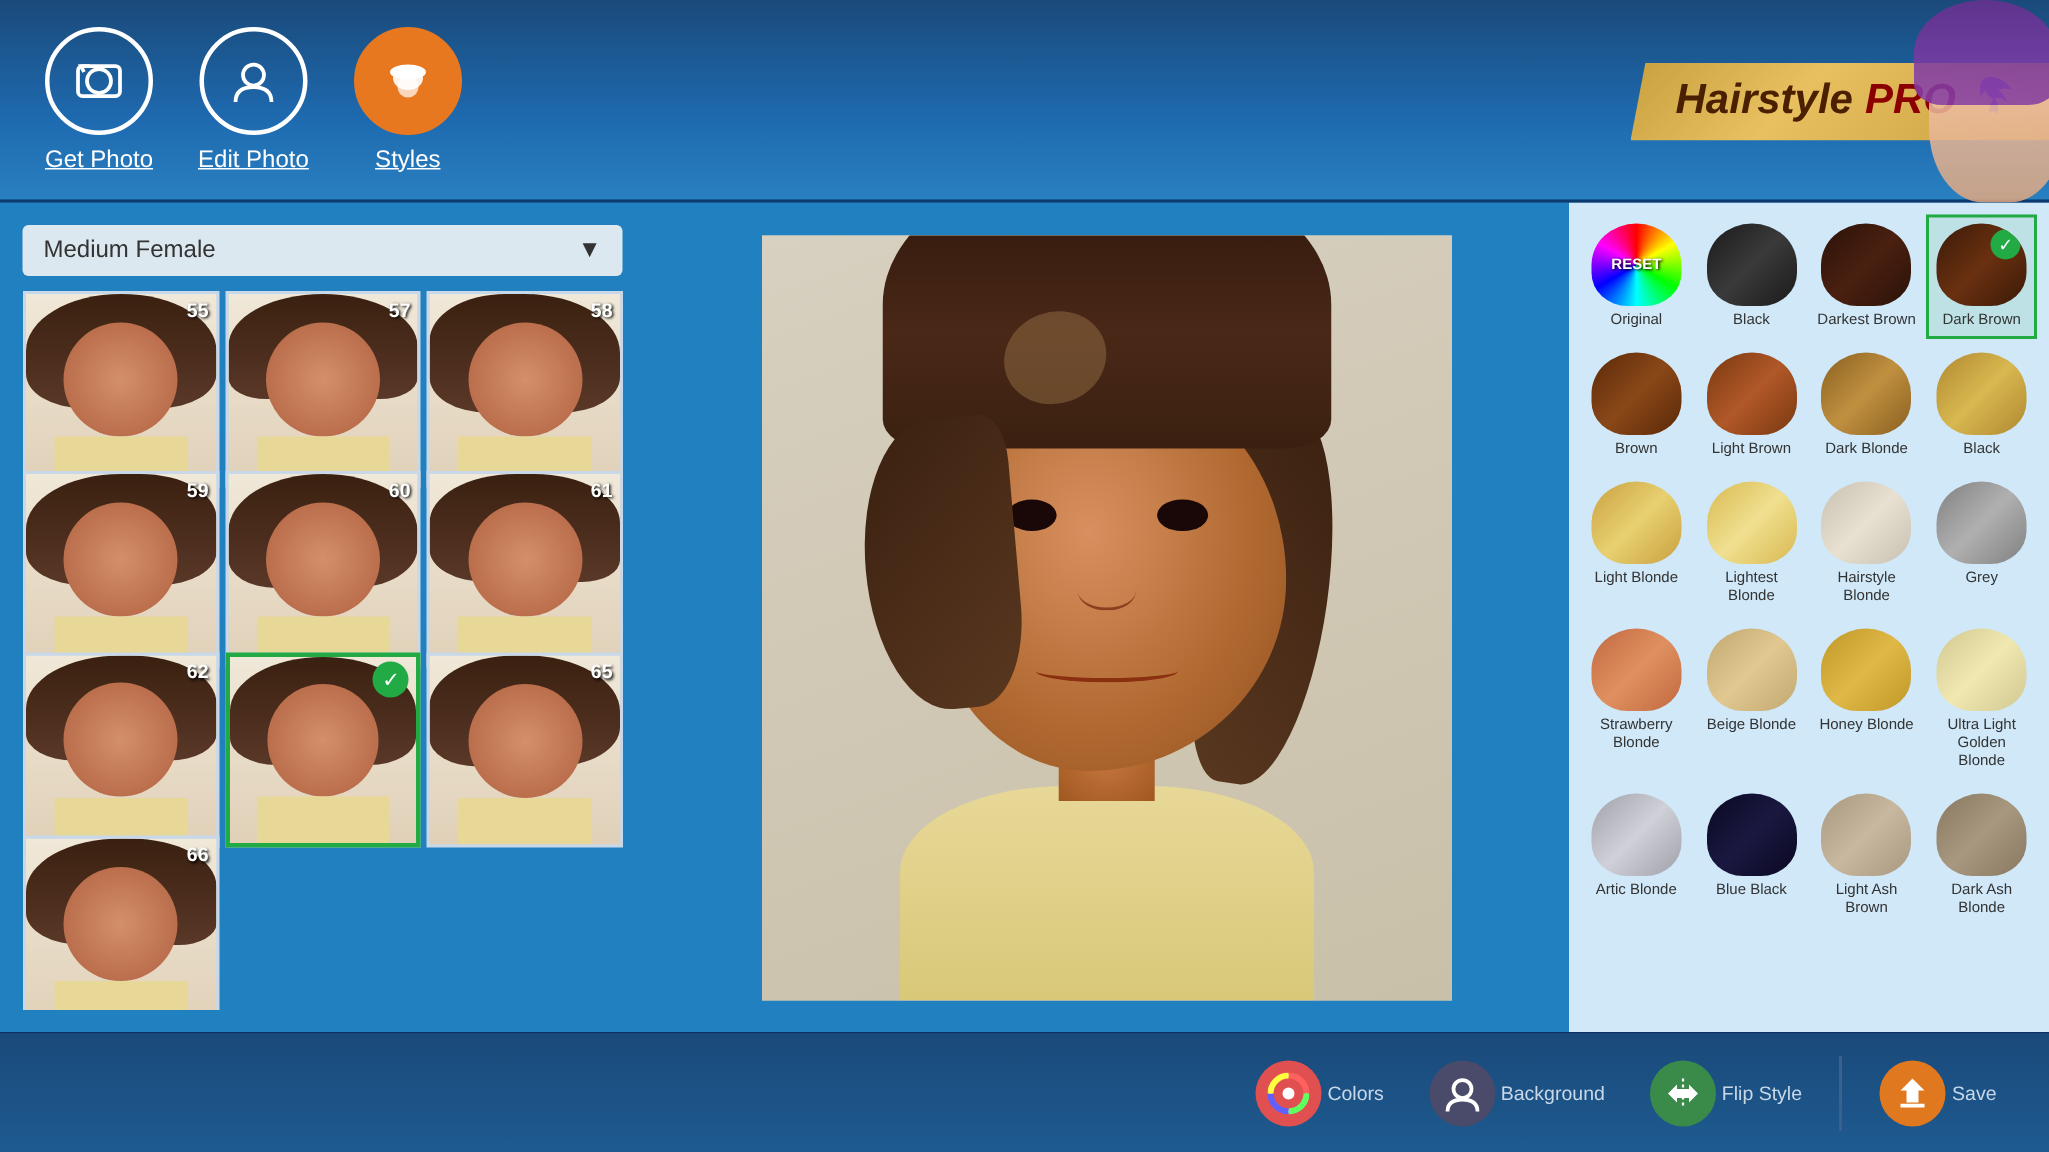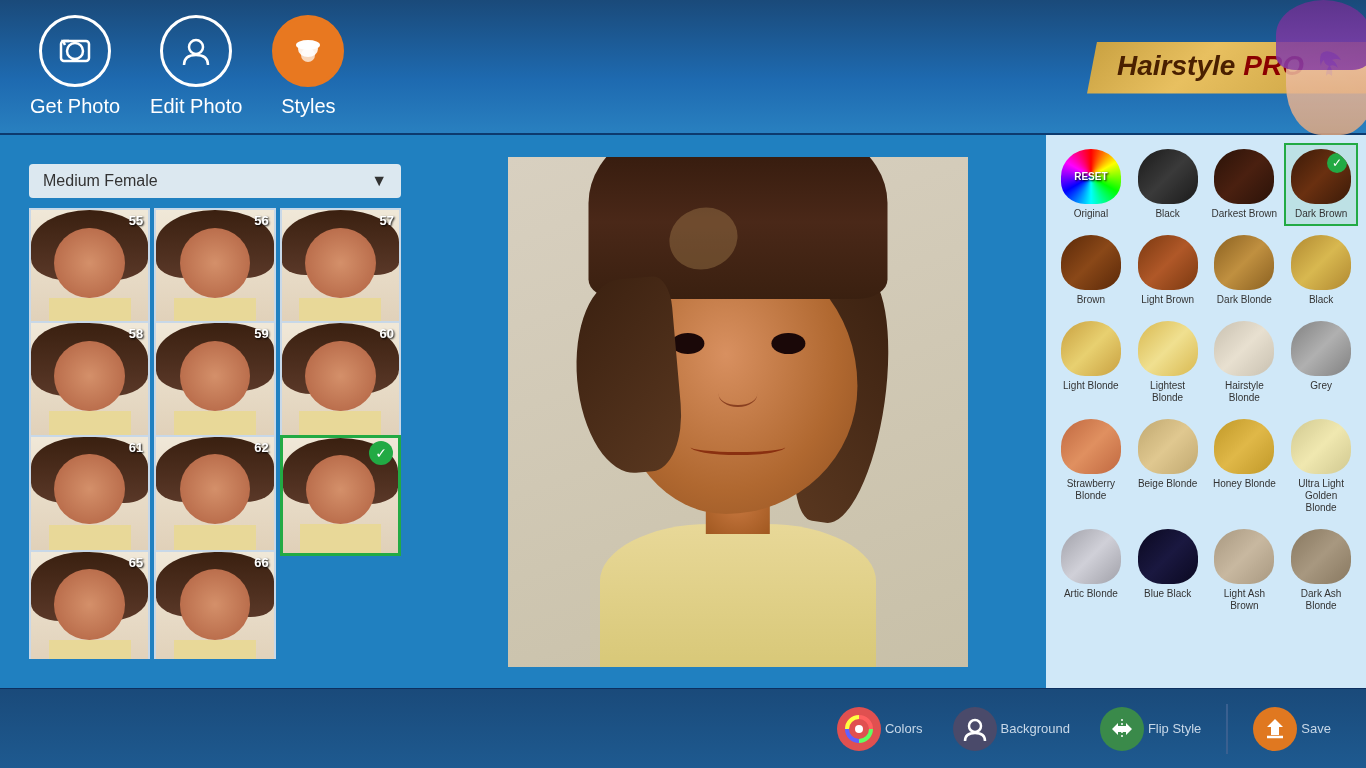--- a/index.html
+++ b/index.html
@@ -44,23 +44,24 @@
     .nav-icon.active {
       background: #e87820;
       border-color: #e87820;
     }
     .nav-icon svg {
       width: 36px;
       height: 36px;
       fill: white;
     }
     .nav-label {
-      font-size: 20px;
+      font-size: 16px;
       font-weight: 400;
       color: white;
+      text-decoration: underline;
     }
     .logo-area {
       position: absolute;
       right: 0;
       top: 0;
       height: 135px;
       width: 300px;
       display: flex;
       align-items: center;
       justify-content: flex-end;
@@ -87,21 +88,21 @@
       width: 100%;
       height: calc(768px - 135px - 80px);
       background: #2080c0;
       gap: 0;
     }
 
     
     .left-panel {
       width: 430px;
       background: #2080c0;
-      padding: 29px;
+      padding: 15px;
       display: flex;
       flex-direction: column;
       gap: 10px;
       flex-shrink: 0;
     }
     .style-dropdown {
       width: 100%;
       padding: 8px 14px;
       background: #dce8f0;
       border: none;
@@ -424,28 +425,20 @@
 
       <div class="style-cell">
         <span class="num">55</span>
         <div class="thumb-container">
             <div class="thumb-hair" style="border-radius: 50% 50% 30% 30%; height:60%"></div>
             <div class="thumb-face-oval"></div>
             <div class="thumb-body"></div>
           </div>
       </div>
       <div class="style-cell">
-        <span class="num">56</span>
-        <div class="thumb-container">
-            <div class="thumb-hair" style="border-radius:50% 50% 25% 25%;height:58%"></div>
-            <div class="thumb-face-oval"></div>
-            <div class="thumb-body"></div>
-          </div>
-      </div>
-      <div class="style-cell">
         <span class="num">57</span>
         <div class="thumb-container">
             <div class="thumb-hair" style="border-radius:50% 50% 20% 20%;height:55%"></div>
             <div class="thumb-face-oval"></div>
             <div class="thumb-body"></div>
           </div>
       </div>
 
       <div class="style-cell">
         <span class="num">58</span>

